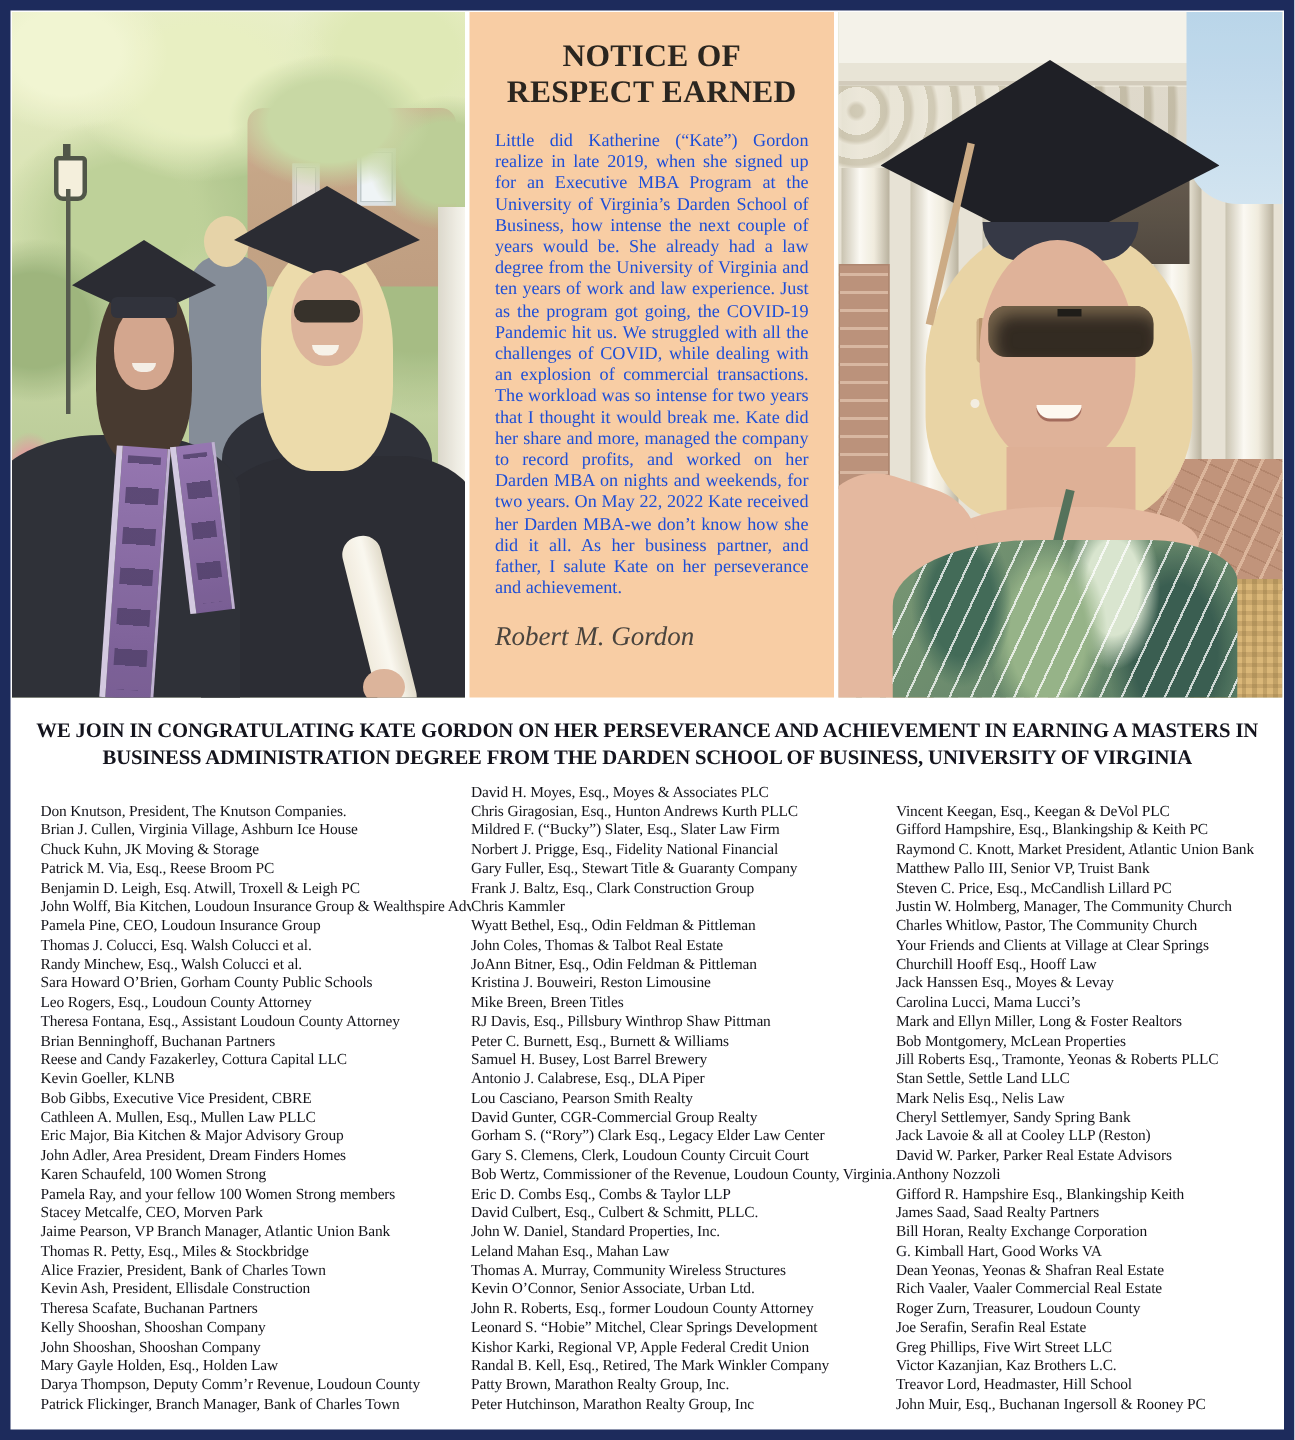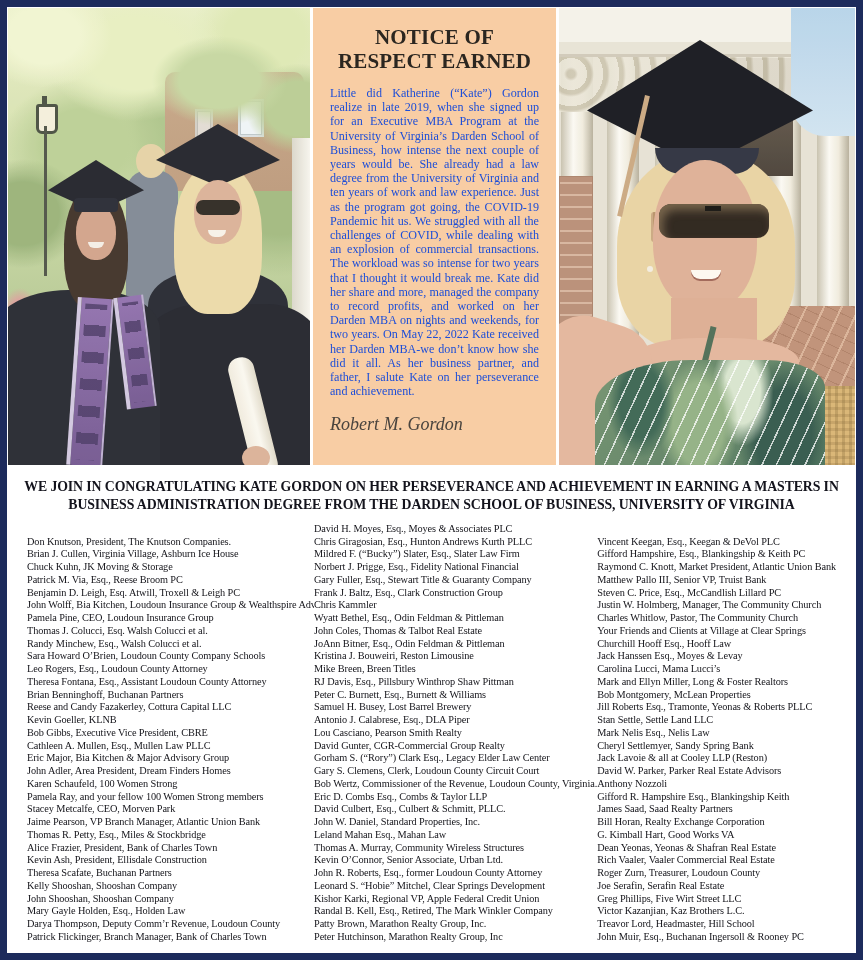--- a/index.html
+++ b/index.html
@@ -241,21 +241,21 @@
     <div class="col col-1">
         <div class="name-row">Don Knutson, President, The Knutson Companies.</div>
         <div class="name-row">Brian J. Cullen, Virginia Village, Ashburn Ice House</div>
         <div class="name-row">Chuck Kuhn, JK Moving &amp; Storage</div>
         <div class="name-row">Patrick M. Via, Esq., Reese Broom PC</div>
         <div class="name-row">Benjamin D. Leigh, Esq. Atwill, Troxell &amp; Leigh PC</div>
         <div class="name-row">John Wolff, Bia Kitchen, Loudoun Insurance Group &amp; Wealthspire Advisors</div>
         <div class="name-row">Pamela Pine, CEO, Loudoun Insurance Group</div>
         <div class="name-row">Thomas J. Colucci, Esq.  Walsh Colucci et al.</div>
         <div class="name-row">Randy Minchew, Esq., Walsh Colucci et al.</div>
-        <div class="name-row">Sara Howard O’Brien, Loudoun County Company Schools</div>
+        <div class="name-row">Sara Howard O’Brien, Gorham County Public Schools</div>
         <div class="name-row">Leo Rogers, Esq., Loudoun County Attorney</div>
         <div class="name-row">Theresa Fontana, Esq., Assistant Loudoun County Attorney</div>
         <div class="name-row">Brian Benninghoff, Buchanan Partners</div>
         <div class="name-row">Reese and Candy Fazakerley, Cottura Capital LLC</div>
         <div class="name-row">Kevin Goeller, KLNB</div>
         <div class="name-row">Bob Gibbs, Executive Vice President, CBRE</div>
         <div class="name-row">Cathleen A. Mullen, Esq., Mullen Law PLLC</div>
         <div class="name-row">Eric Major, Bia Kitchen &amp; Major Advisory Group</div>
         <div class="name-row">John Adler, Area President, Dream Finders Homes</div>
         <div class="name-row">Karen Schaufeld, 100 Women Strong</div>

